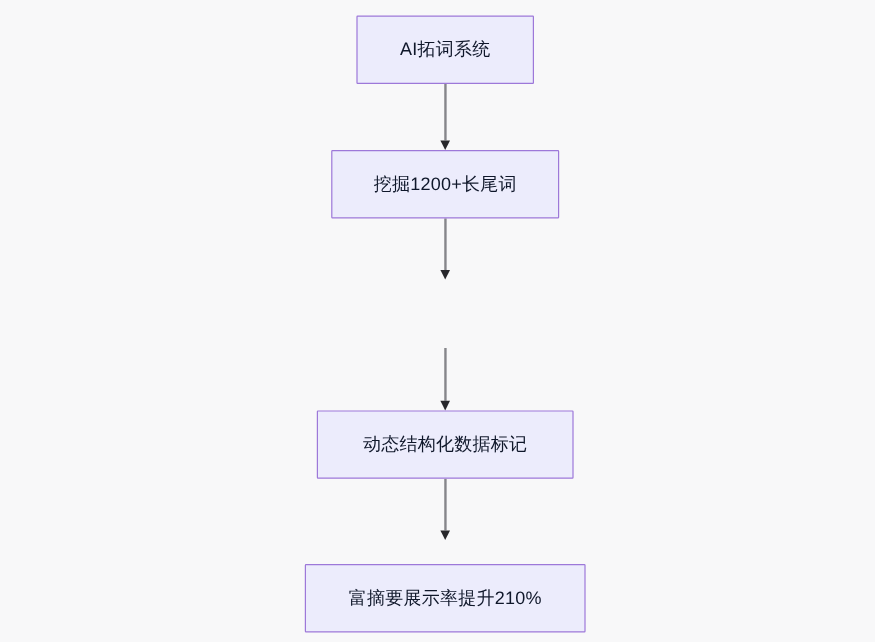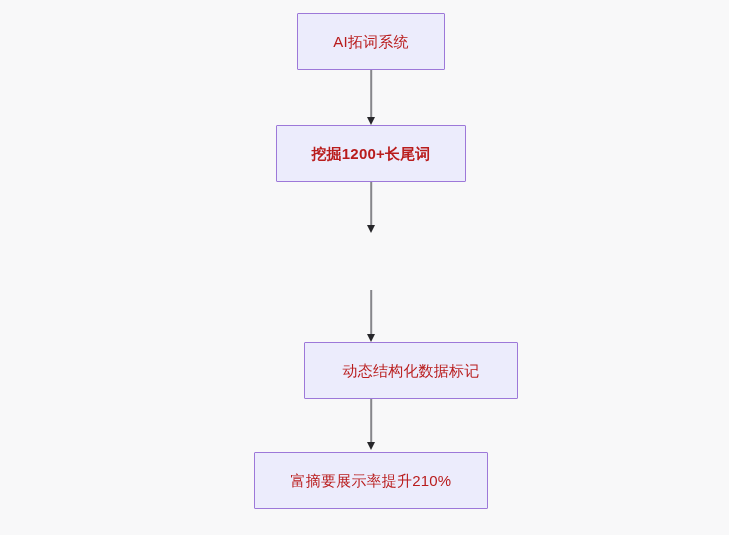--- a/index.html
+++ b/index.html
@@ -24,21 +24,21 @@
     background: #ececfc;
     border: 1.3px solid #9d78d9;
     border-radius: 1px;
     display: flex;
     align-items: center;
     justify-content: center;
     height: 57px;
   }
   .node-label {
     font-size: 15px;
-    color: #b91c1c;
+    color: #0f172a;
     line-height: 1.2;
     white-space: nowrap;
     letter-spacing: 0.2px;
   }
   .edge {
     position: absolute;
     width: 1.6px;
     background: #86868b;
     left: 371px;
     transform: translateX(-50%);
@@ -48,24 +48,24 @@
     left: 371px;
     transform: translateX(-50%);
     width: 0;
     height: 0;
     border-left: 4.6px solid transparent;
     border-right: 4.6px solid transparent;
     border-top: 8px solid #27272b;
   }
   
   #node-0 { left: 297px; top: 13px;  width: 148px; }
-  #node-1 { left: 276px; top: 125px; width: 190px; font-weight: bold; }
+  #node-1 { left: 276px; top: 125px; width: 190px; }
   #node-2 { left: 261px; top: 233px; width: 222px; }
-  #node-3 { left: 264px; top: 342px; width: 214px; margin-left: 40px; }
-  #node-4 { left: 254px; top: 452px; width: 234px; }
+  #node-3 { left: 264px; top: 342px; width: 214px; }
+  #node-4 { left: 254px; top: 470px; width: 234px; }
   
   #edge-0 { top: 70px;  height: 47px; }
   #edge-1 { top: 182px; height: 43px; }
   #edge-2 { top: 290px; height: 44px; }
   #edge-3 { top: 399px; height: 43px; }
   #arrow-0 { top: 117px; }
   #arrow-1 { top: 225px; }
   #arrow-2 { top: 334px; }
   #arrow-3 { top: 442px; }
 </style>

